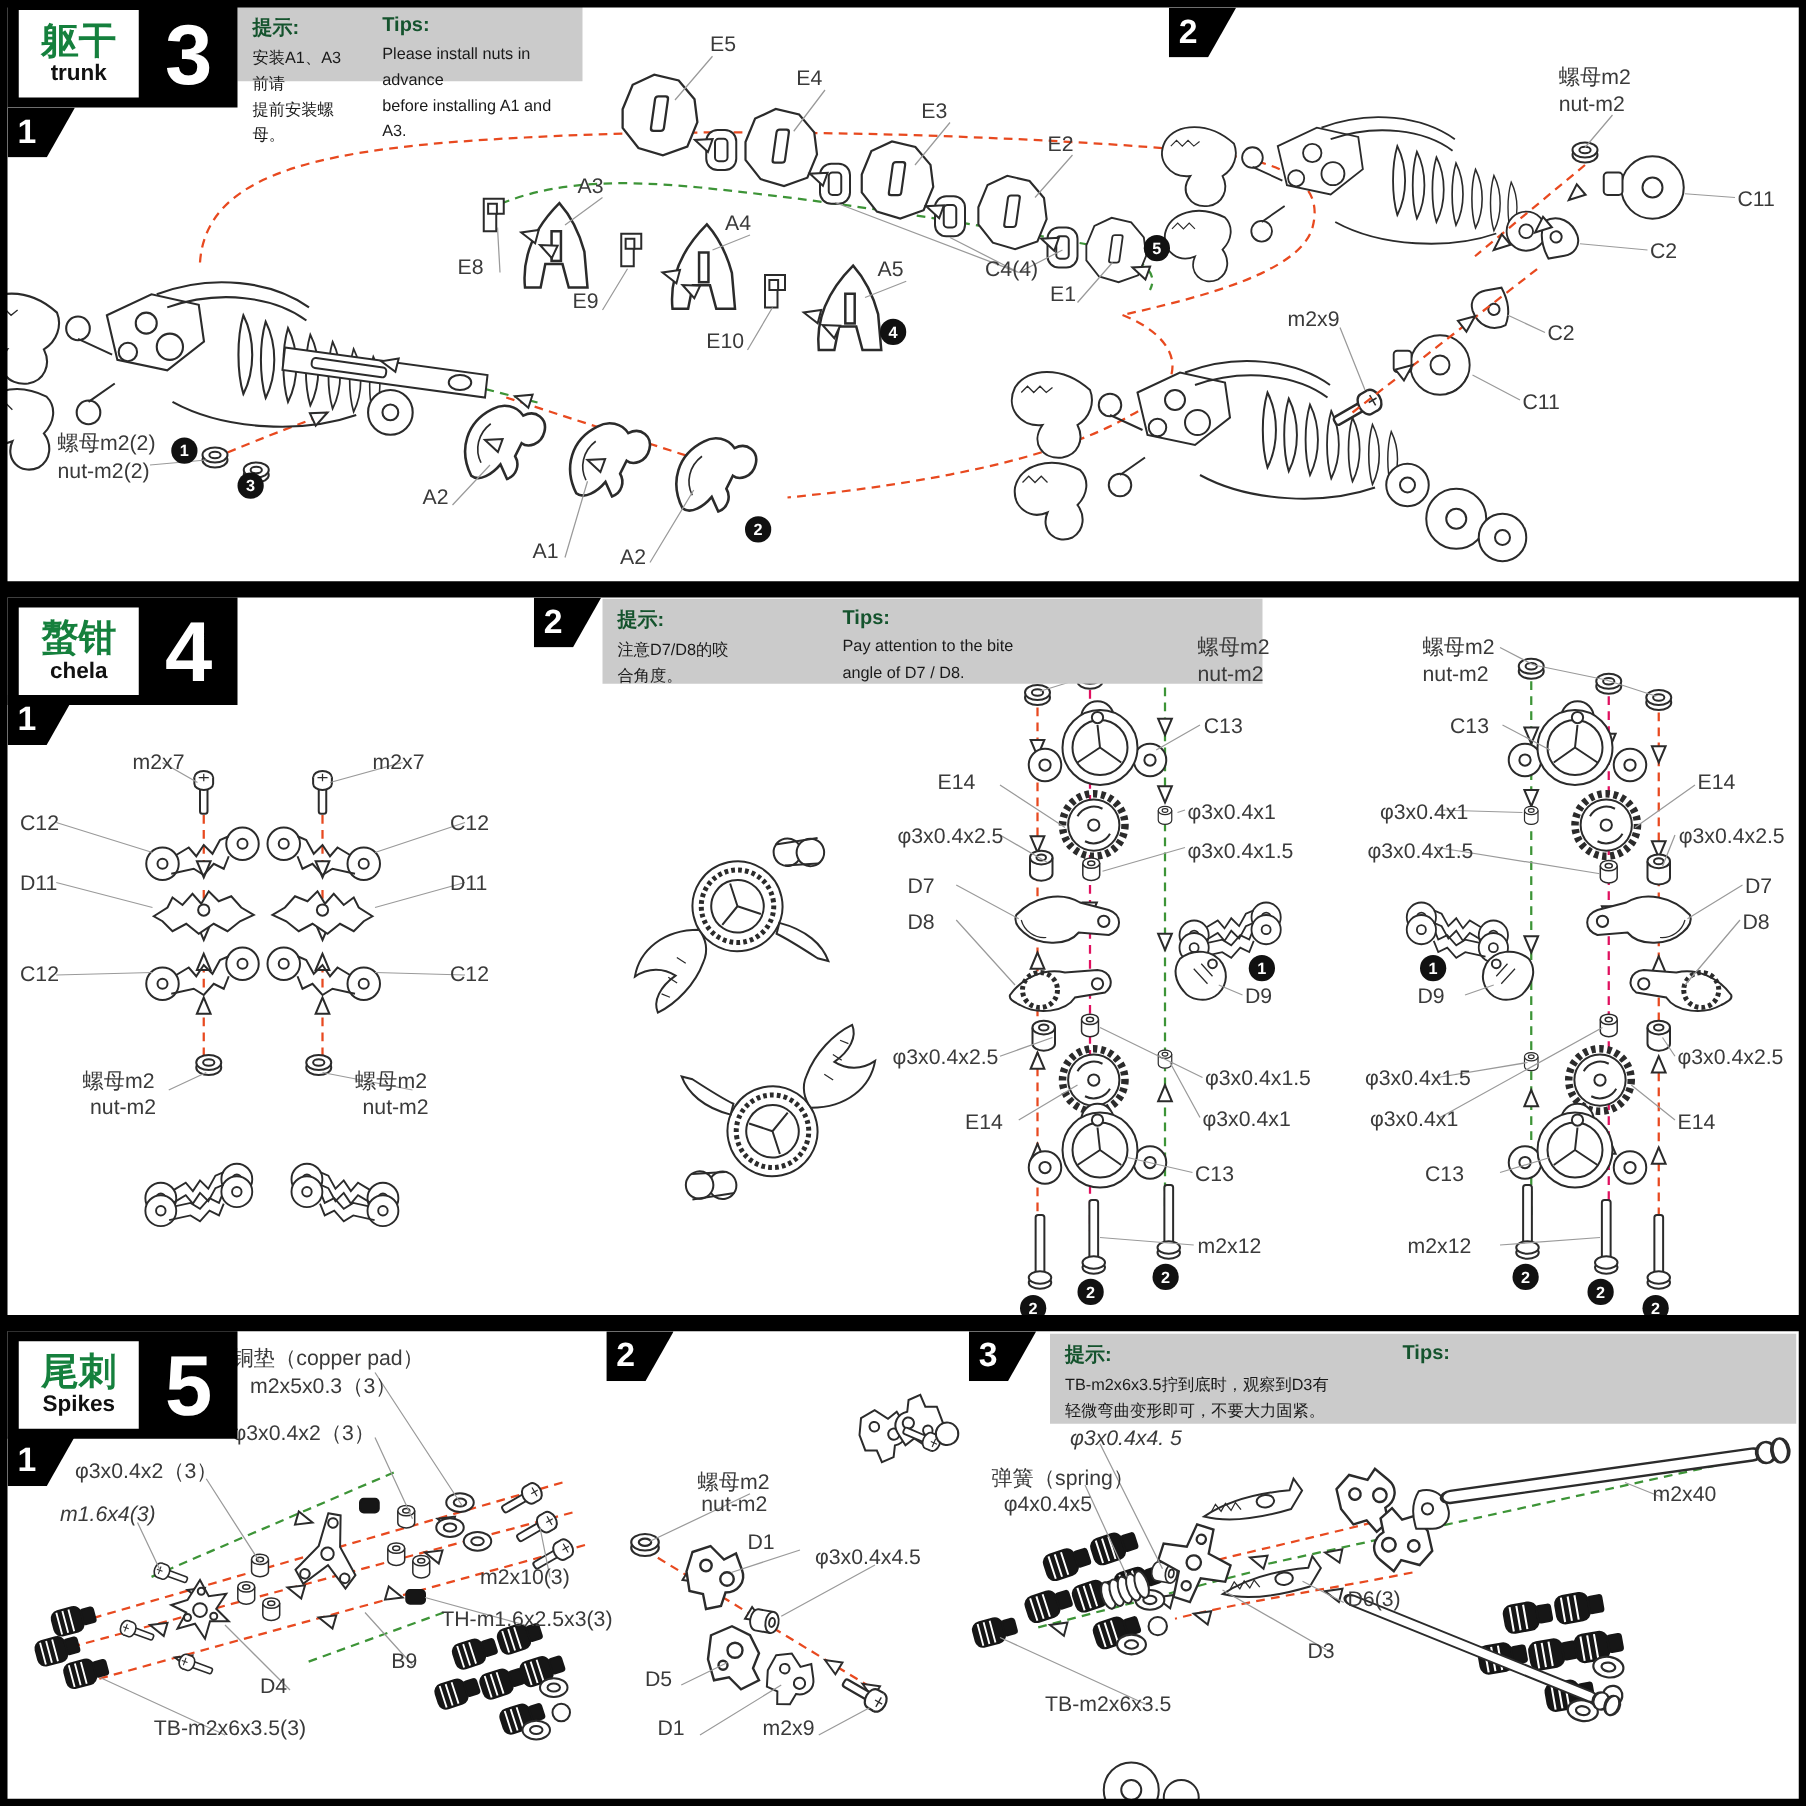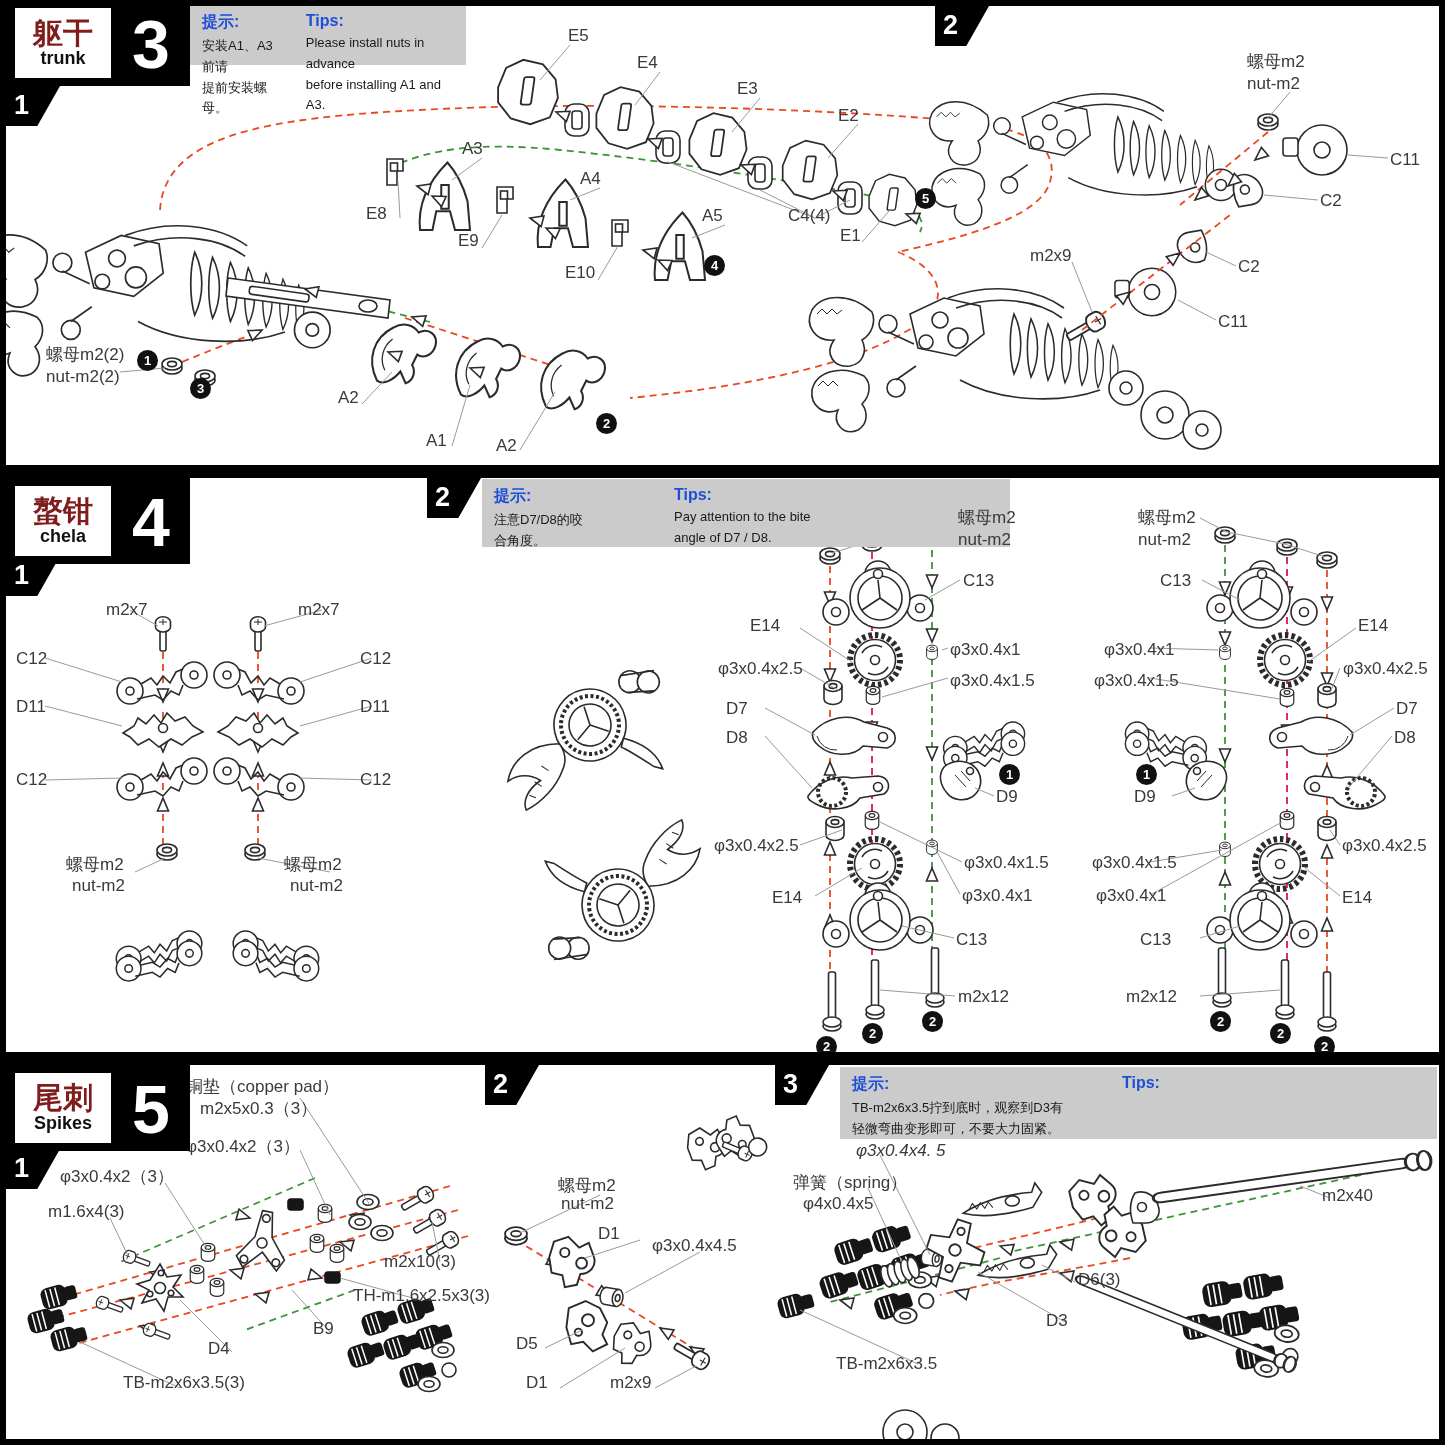--- a/index.html
+++ b/index.html
@@ -18,29 +18,29 @@
   #art .dr{stroke:#e8491f;} #art .dg{stroke:#3d9437;} #art .dm{stroke:#e0105f;}
   #art .ahr{fill:#e8491f;stroke:none;} #art .ahg{fill:#3d9437;stroke:none;} #art .ahm{fill:#e0105f;stroke:none;}
   .lbl{position:absolute;font-size:17px;line-height:20px;white-space:nowrap;color:#3a3a3a;z-index:25;}
   .nb{position:absolute;width:21px;height:21px;border-radius:50%;background:#111;color:#fff;
       font-size:13px;font-weight:bold;line-height:21px;text-align:center;z-index:26;}
   .frame{position:absolute;left:0;top:0;width:1433px;height:1433px;border:6px solid #000;z-index:40;pointer-events:none;}
   .hbar,.vdiv{position:absolute;background:#000;z-index:30;}
   .htab{position:absolute;background:#000;z-index:35;width:184px;height:86px;}
   .tbox{position:absolute;left:9px;top:8px;width:96px;height:70px;background:#fff;
         display:flex;flex-direction:column;align-items:center;justify-content:center;}
-  .tbox .cn{font-size:30px;font-weight:bold;color:#7f1d1d;line-height:30px;}
+  .tbox .cn{font-size:30px;font-weight:bold;color:#15803d;line-height:30px;}
   .tbox .en{font-size:18px;font-weight:bold;color:#111;line-height:20px;}
   .hnum{position:absolute;left:106px;top:0;width:78px;height:86px;color:#fff;
         font-size:68px;font-weight:bold;text-align:center;line-height:88px;}
   .corner{position:absolute;width:46px;height:40px;background:#000;color:#fff;font-size:27px;font-weight:bold;
           line-height:38px;padding-left:8px;clip-path:polygon(0 0,100% 0,58% 100%,0 100%);z-index:36;}
   .tips{position:absolute;background:#cbcbcb;z-index:20;padding:7px 12px;display:flex;gap:20px;box-sizing:border-box;}
   .tips .col{display:flex;flex-direction:column;}
-  .tips .th{font-size:16px;font-weight:bold;color:#1d4ed8;margin-bottom:3px;}
+  .tips .th{font-size:16px;font-weight:bold;color:#14532d;margin-bottom:3px;}
   .tips .tl{font-size:13px;color:#1a1a1a;line-height:1.6;}
 </style>
 </head>
 <body>
 
 <div class="page">
 
 <svg id="art" width="1445" height="1445" viewBox="0 0 1445 1445">
 <defs>
   <path id="ah" d="M0,0 L-13,-5.5 L-13,5.5 Z"></path>
@@ -687,21 +687,21 @@
 <span class="lbl" style="left:1140px;top:930px;">C13</span>
 <span class="lbl" style="left:1126px;top:987px;">m2x12</span>
 <span class="nb" style="left:1210px;top:1011px;">2</span>
 <span class="nb" style="left:1270px;top:1023px;">2</span>
 <span class="nb" style="left:1314px;top:1036px;">2</span>
 
 <span class="lbl" style="left:186px;top:1077px;text-align:right;">铜垫（copper pad）</span>
 <span class="lbl" style="left:200px;top:1099px;">m2x5x0.3（3）</span>
 <span class="lbl" style="left:186px;top:1137px;">φ3x0.4x2（3）</span>
 <span class="lbl" style="left:60px;top:1167px;">φ3x0.4x2（3）</span>
-<span class="lbl" style="left:48px;top:1202px;">m1.6x4(3)</span>
+<span class="lbl" style="left:48px;top:1202px;font-style:italic;">m1.6x4(3)</span>
 <span class="lbl" style="left:384px;top:1252px;">m2x10(3)</span>
 <span class="lbl" style="left:353px;top:1286px;">TH-m1.6x2.5x3(3)</span>
 <span class="lbl" style="left:313px;top:1319px;">B9</span>
 <span class="lbl" style="left:208px;top:1339px;">D4</span>
 <span class="lbl" style="left:123px;top:1373px;">TB-m2x6x3.5(3)</span>
 <span class="lbl" style="left:558px;top:1176px;">螺母m2</span>
 <span class="lbl" style="left:561px;top:1194px;">nut-m2</span>
 <span class="lbl" style="left:598px;top:1224px;">D1</span>
 <span class="lbl" style="left:652px;top:1236px;">φ3x0.4x4.5</span>
 <span class="lbl" style="left:516px;top:1334px;">D5</span>

